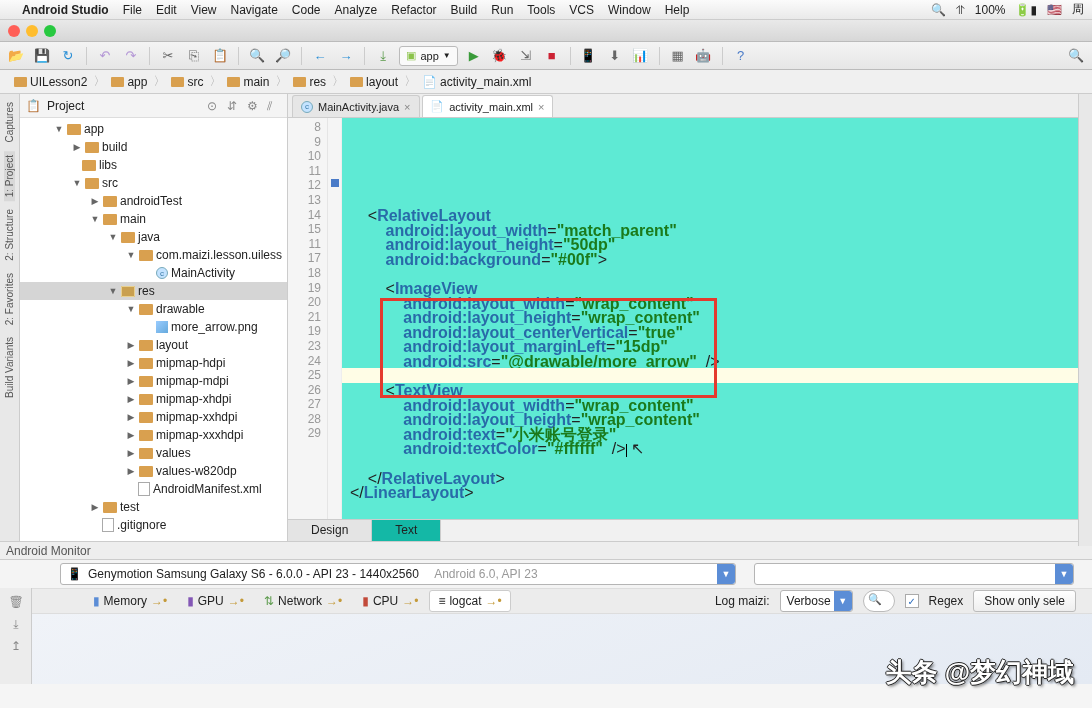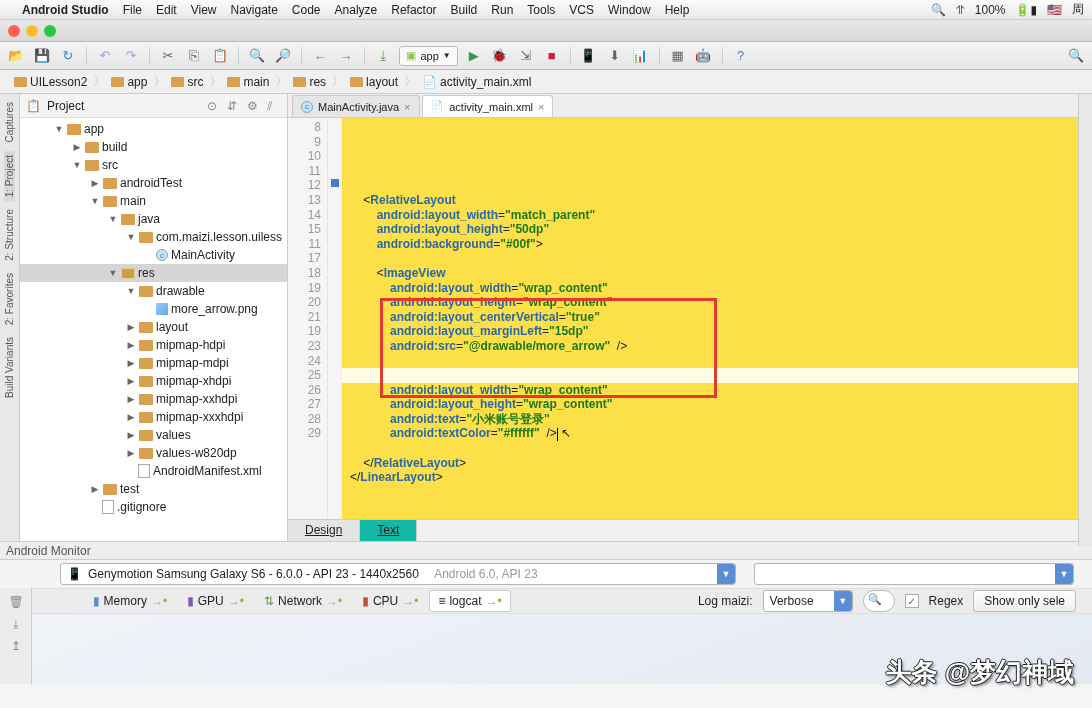--- a/index.html
+++ b/index.html
@@ -54,31 +54,31 @@
 
 .editor-area { flex: 1; display: flex; flex-direction: column; background: #fff; }
 .editor-tabs { height: 24px; background: #eee; border-bottom: 1px solid #ccc; display: flex; align-items: flex-end; padding-left: 4px; }
 .etab { height: 22px; padding: 0 8px; display: flex; align-items: center; gap: 5px; border: 1px solid #ccc; border-bottom: none; background: #e6e6e6; border-radius: 3px 3px 0 0; margin-right: 2px; font-size: 11px; }
 .etab.active { background: #fff; }
 .etab .close { color: #888; font-size: 11px; }
 .code-wrap { flex: 1; display: flex; overflow: hidden; position: relative; }
 .gutter { width: 40px; background: #f5f5f5; border-right: 1px solid #e5e5e5; text-align: right; padding: 2px 6px 0 0; color: #999; font-family: Menlo, monospace; font-size: 12px; line-height: 14.6px; }
 .mark-col { width: 14px; background: #f5f5f5; border-right: 1px solid #eee; position: relative; }
 .mark { position: absolute; width: 8px; height: 8px; background: #4a7bc8; left: 3px; }
-.code { flex: 1; padding: 2px 8px 0 8px; font-family: Menlo, monospace; font-size: 12px; line-height: 14.6px; white-space: pre; position: relative; background: #fde047; }
+.code { flex: 1; padding: 18px 8px 0 8px; font-family: Menlo, monospace; font-size: 16px; line-height: 14.6px; white-space: pre; position: relative; background: #5eead4; }
 .code .line { height: 14.6px; }
 .hl-line { position: absolute; left: 0; right: 0; height: 14.6px; background: #fffde6; }
 .redbox { position: absolute; border: 3px solid #e43a2e; }
 .cursor { display: inline-block; width: 1px; height: 13px; background: #000; vertical-align: middle; }
 .k { color: #286aa8; font-weight: bold; } 
 .s { color: #1b7a1b; font-weight: bold; }
 
 
 .design-tabs { height: 22px; border-top: 1px solid #ccc; background: #f1f1f1; display: flex; }
-.dtab { padding: 3px 17px; border-right: 1px solid #ccc; font-size: 12px; background: #e4e4e4; text-decoration: underline; }
+.dtab { padding: 3px 23px; border-right: 1px solid #ccc; font-size: 12px; background: #e4e4e4; }
 .dtab.active { background: #14b8a6; }
 
 
 .monitor-header { height: 19px; background: #eee; border-top: 1px solid #ccc; border-bottom: 1px solid #ccc; padding: 2px 6px; font-size: 12px; color: #555; }
 .monitor { background: #f4f4f4; }
 .device-row { height: 28px; display: flex; align-items: center; padding: 0 18px 0 60px; gap: 18px; }
 .combo { height: 22px; border: 1px solid #b5b5b5; border-radius: 3px; background: #fff; display: flex; align-items: center; padding: 0 6px; gap: 6px; font-size: 12px; position: relative; }
 .combo .chev { position: absolute; right: 0; width: 18px; height: 100%; background: #5b8dd6; border-radius: 0 3px 3px 0; color: #fff; display: flex; align-items: center; justify-content: center; font-size: 9px; }
 .mon-tabs { height: 26px; border-top: 1px solid #ddd; border-bottom: 1px solid #ddd; display: flex; align-items: center; padding: 0 6px 0 52px; gap: 2px; background: #ececec; }
 .mtab { padding: 3px 8px; display: flex; align-items: center; gap: 4px; font-size: 12px; border: 1px solid transparent; }
@@ -229,20 +229,24 @@
     <div class="tree">
       <div class="tree-row" style="padding-left:34px">
           <span class="arrow">▼</span>
           <span class="folder"></span>
           <span>app</span>
         </div>
       <div class="tree-row" style="padding-left:52px">
           <span class="arrow">▶</span>
           <span class="folder"></span>
           <span>build</span>
+        </div>
+      <div class="tree-row" style="padding-left:62px">
+          <span class="folder"></span>
+          <span>libs</span>
         </div>
       <div class="tree-row" style="padding-left:52px">
           <span class="arrow">▼</span>
           <span class="folder"></span>
           <span>src</span>
         </div>
       <div class="tree-row" style="padding-left:70px">
           <span class="arrow">▶</span>
           <span class="folder"></span>
           <span>androidTest</span>
@@ -432,21 +436,21 @@
             <span style="color:#c49a3a">→•</span>
           </div>
         <div class="mtab active">
             <span>≡</span>
             <span>logcat</span> 
             <span style="color:#c49a3a">→•</span>
           </div>
         <div style="flex:1"></div>
         <div class="log-row">
           <span>Log maizi:</span>
-          <div class="combo" style="width:90px">
+          <div class="combo" style="width:73px">
               <span>Verbose</span>
               <span class="chev">▼</span>
             </div>
           <div class="searchbox"></div>
           <span class="chk">✓</span>
           <span>Regex</span>
           <div class="btn">Show only sele</div>
         </div>
       </div>
       <div style="height:70px; background:linear-gradient(160deg,#f0f3f8,#e4eaf3);"></div>

